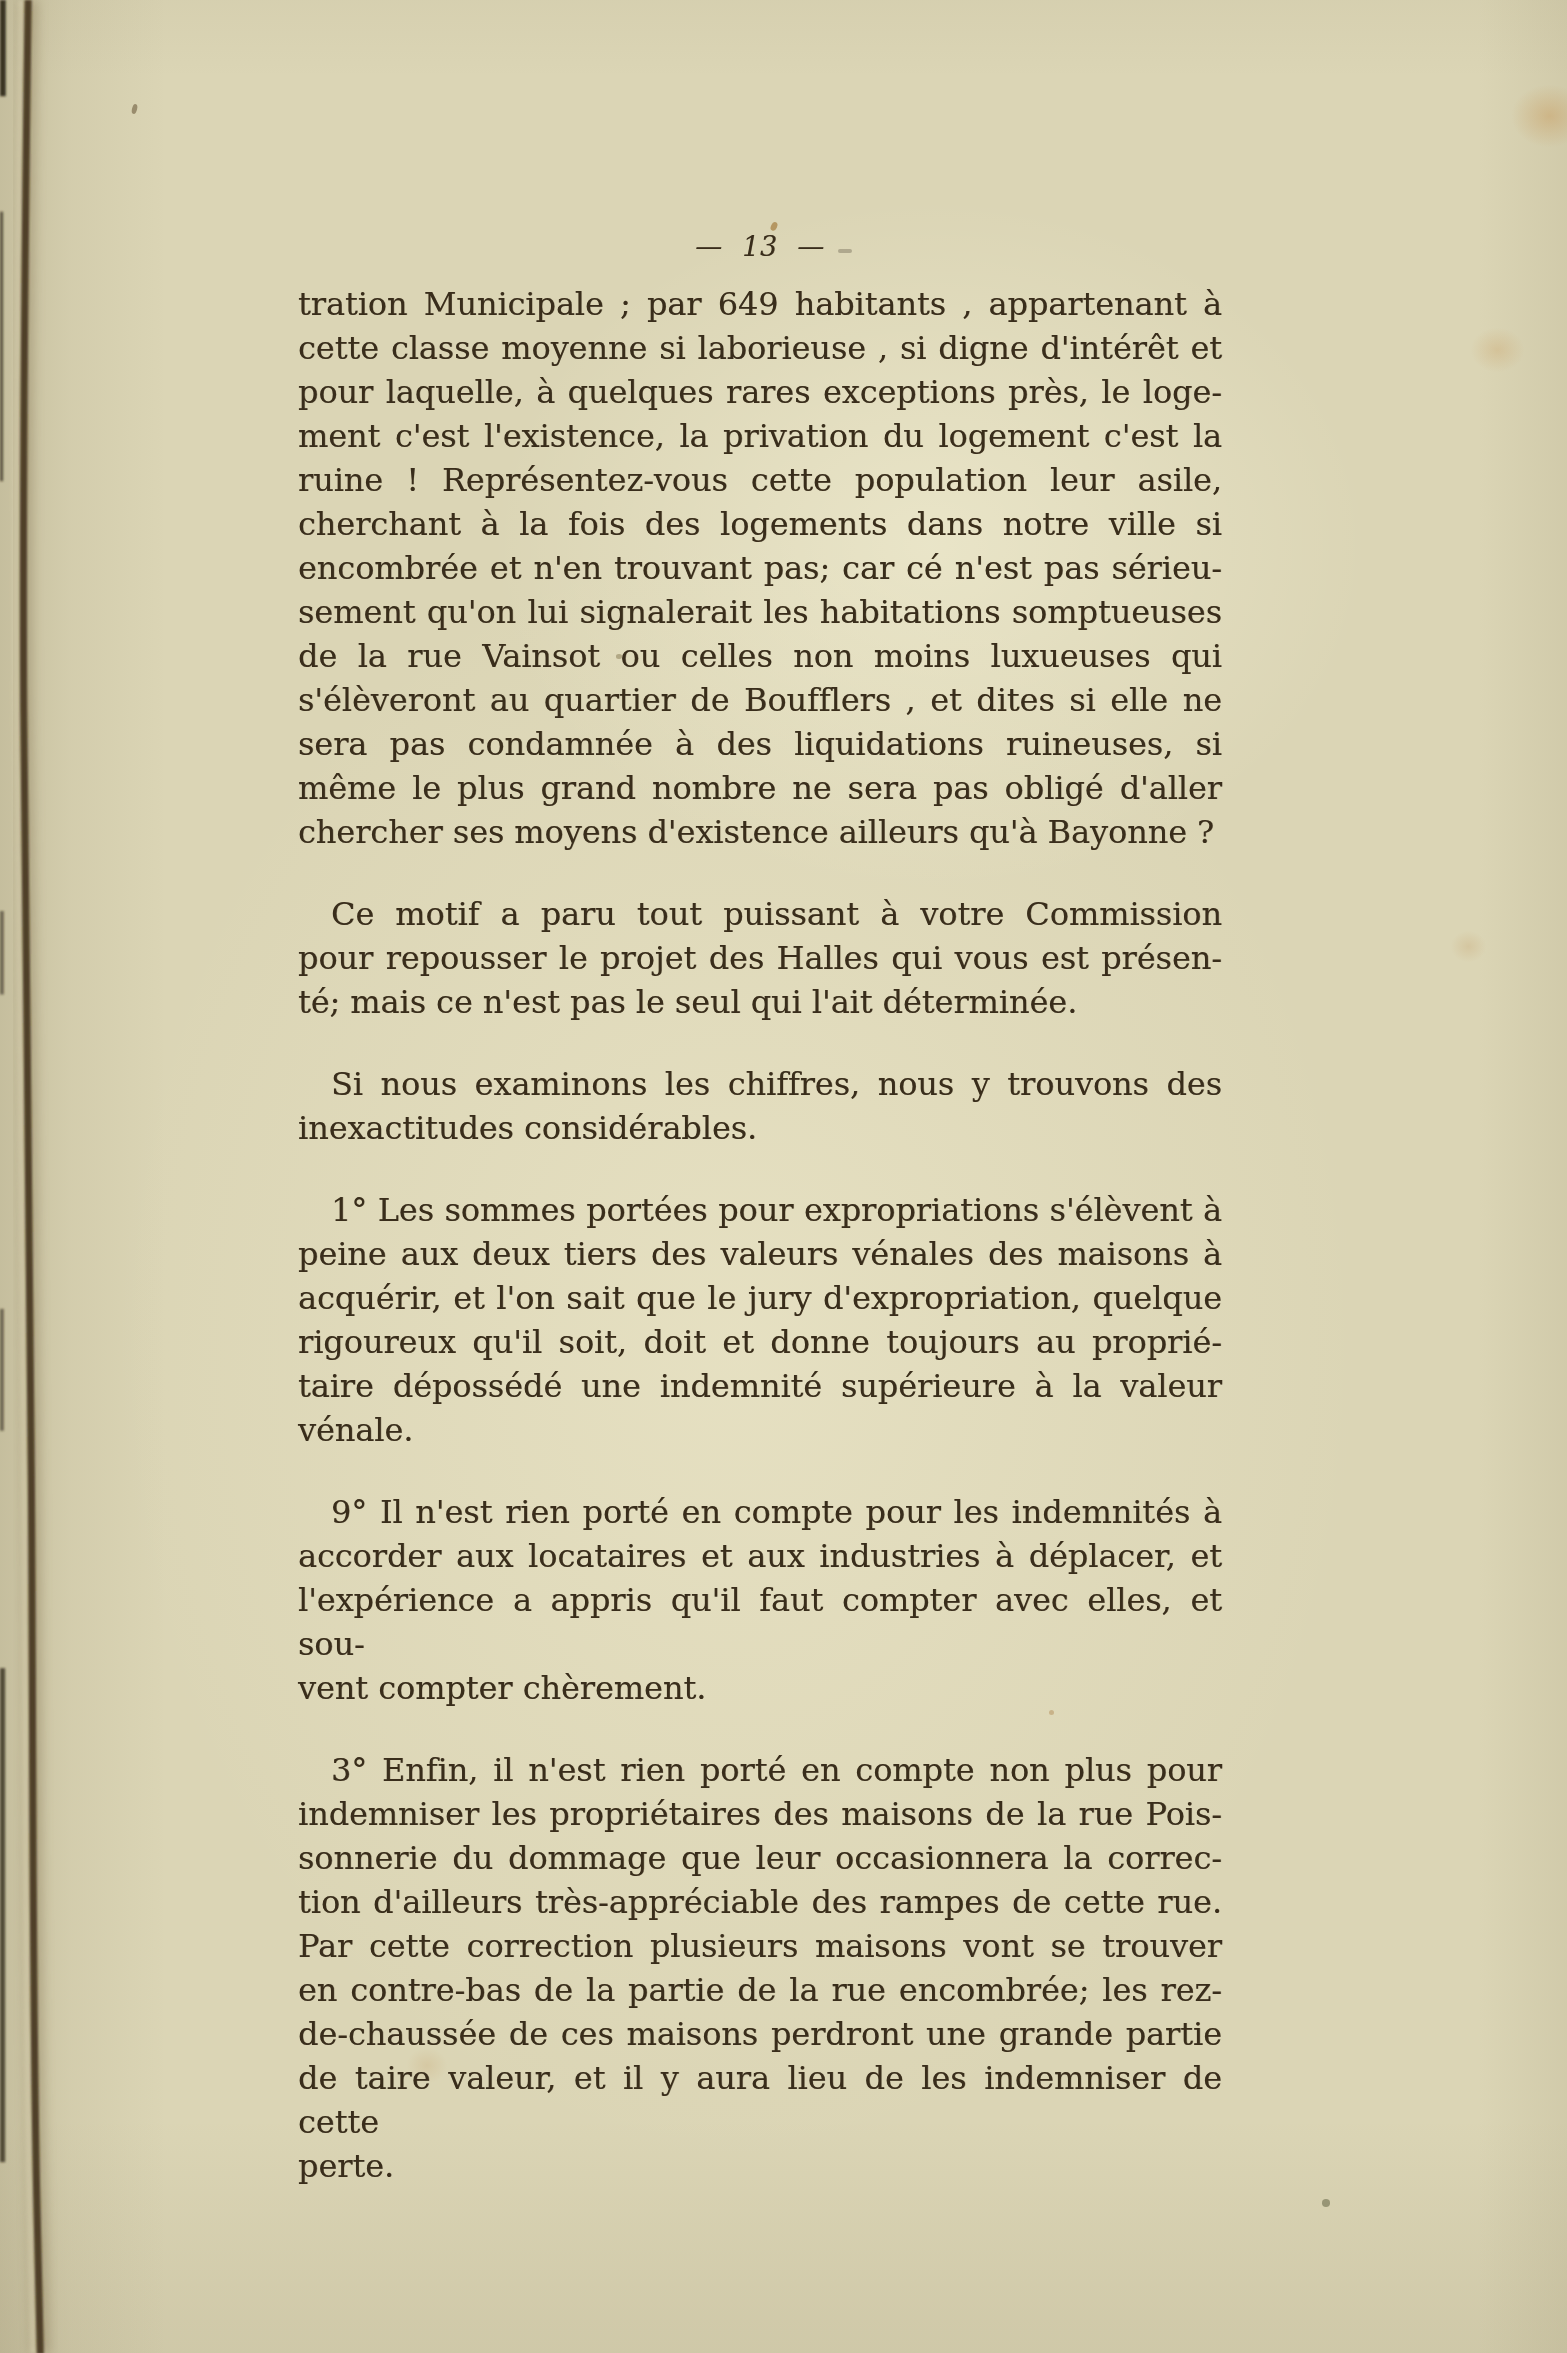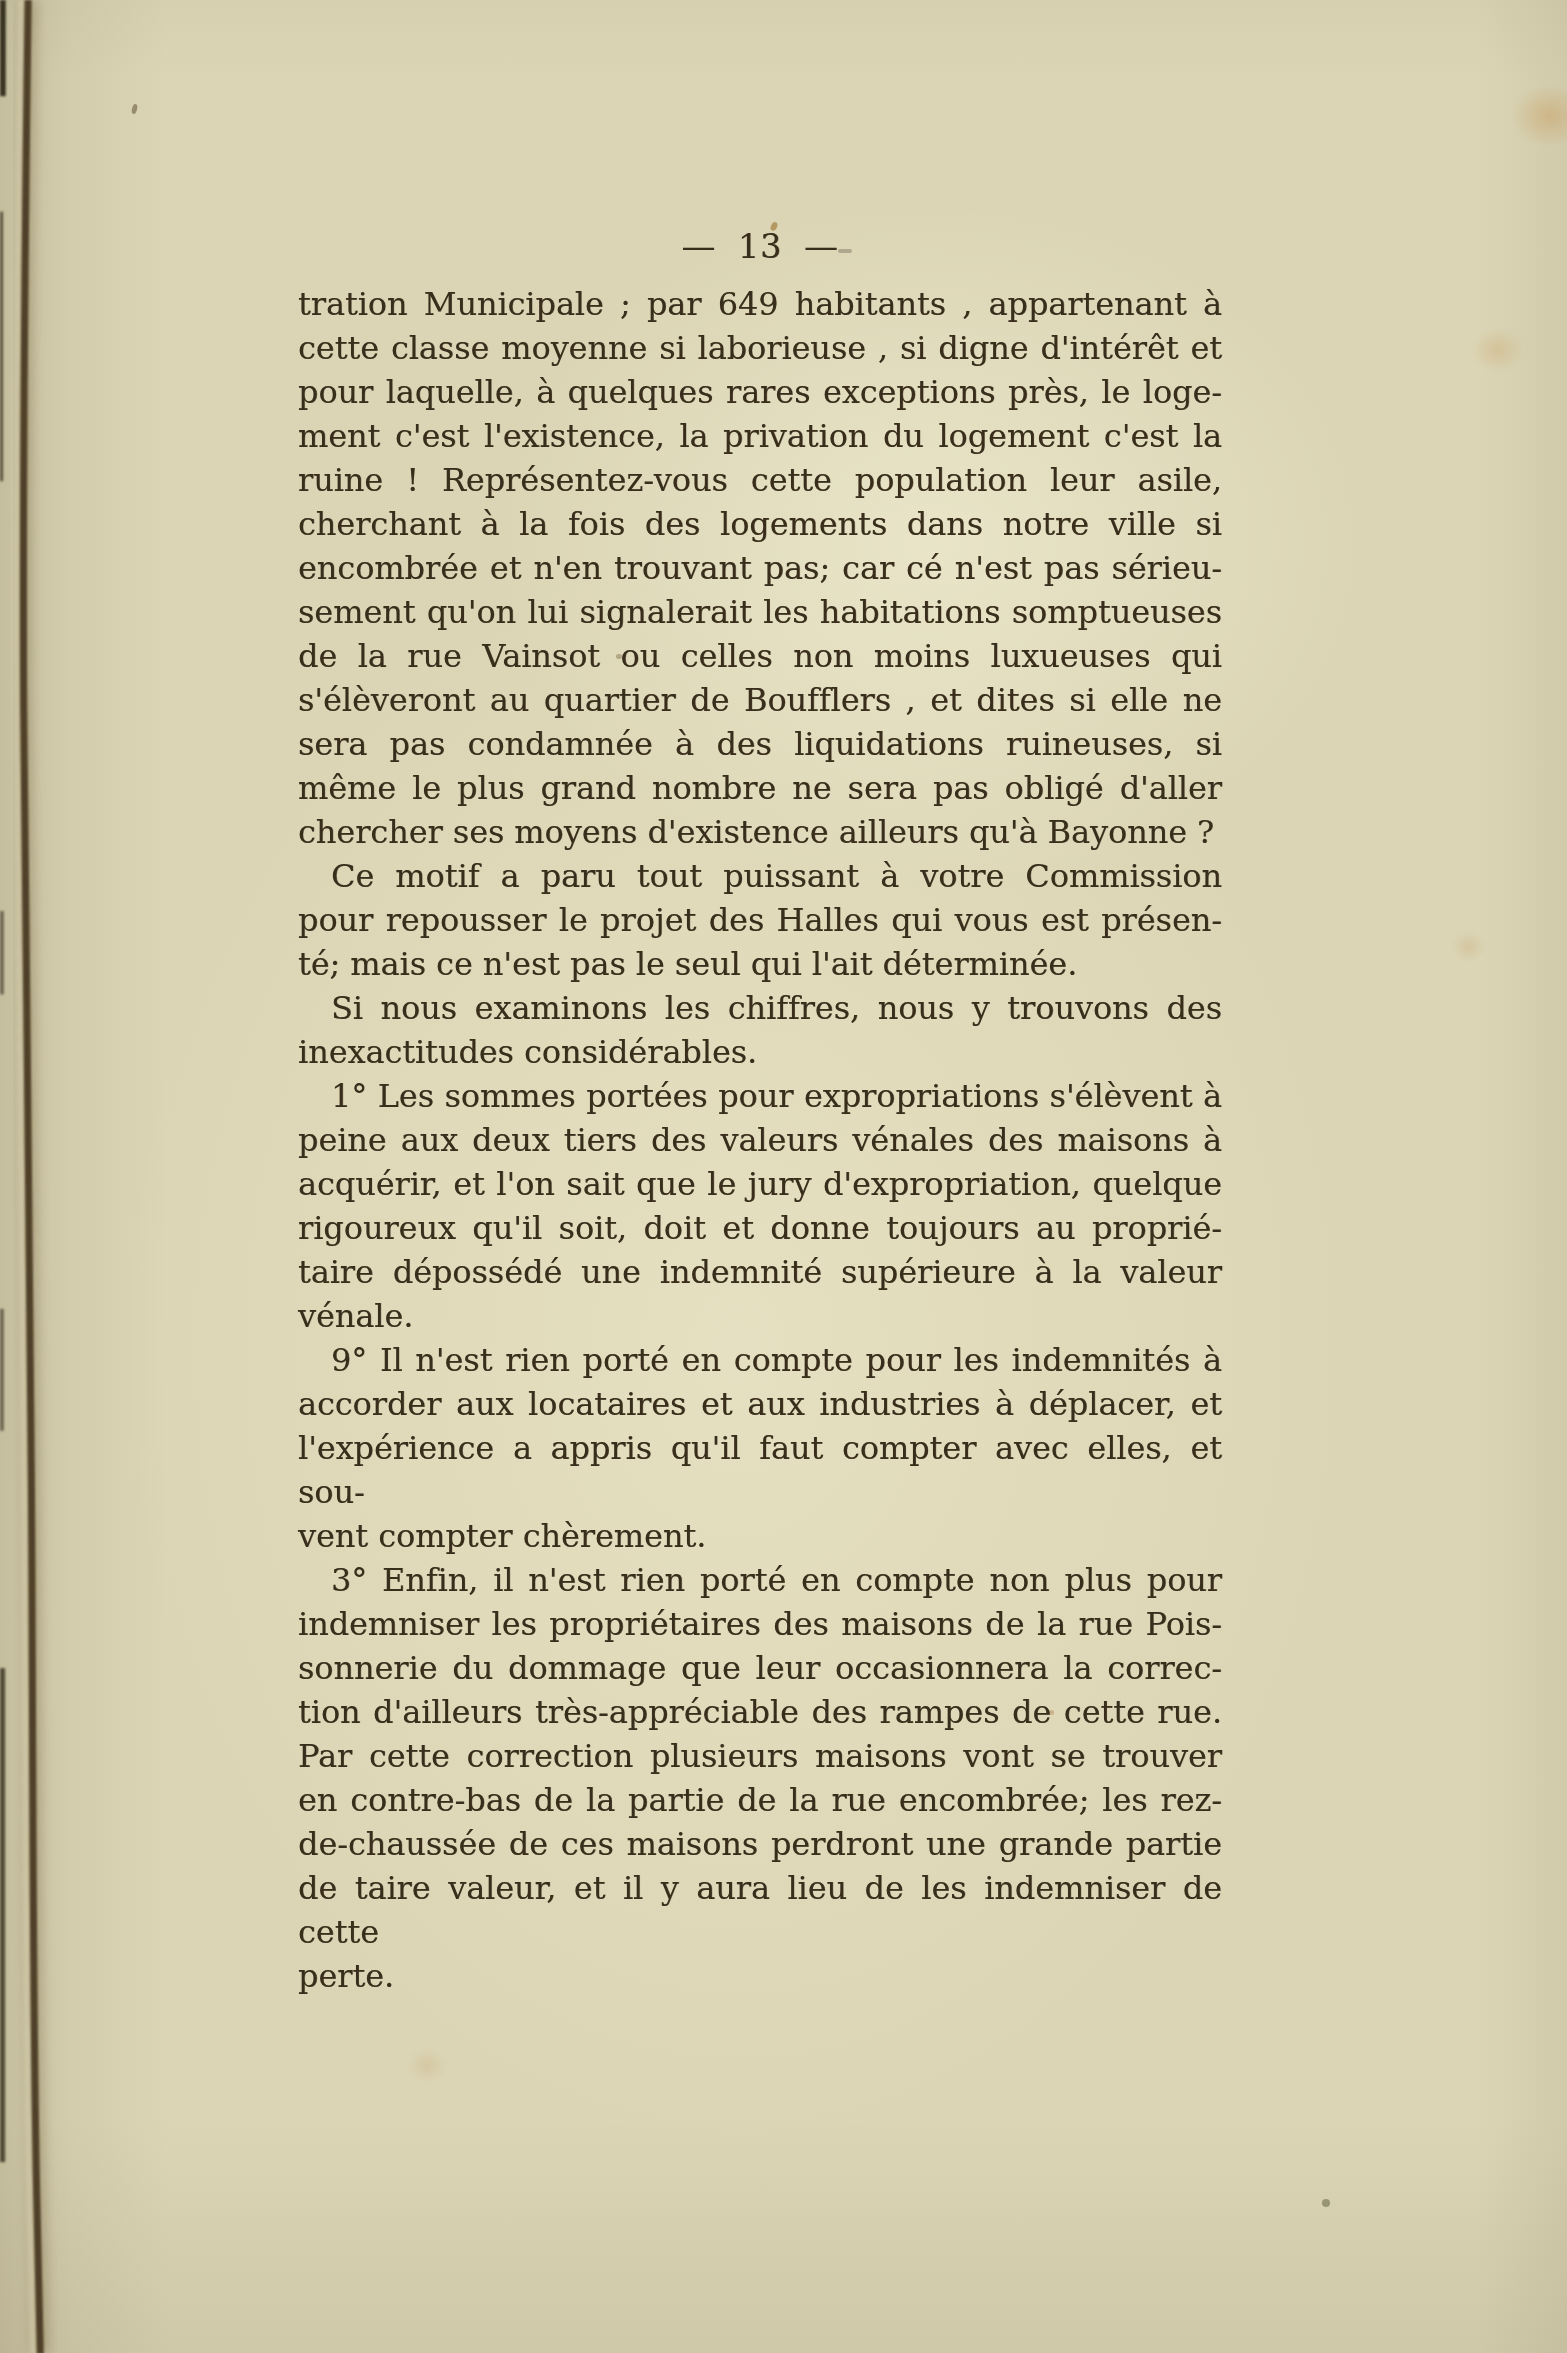--- a/index.html
+++ b/index.html
@@ -13,33 +13,34 @@
       radial-gradient(ellipse 834px 1091px at 738px 1347px, rgba(247,242,214,0.38), rgba(247,242,214,0) 75%),
       linear-gradient(to right, rgba(120,108,74,0.22) 0px, rgba(120,108,74,0.08) 71px, rgba(120,108,74,0) 167px),
       linear-gradient(to left, rgba(120,108,74,0.10) 0px, rgba(120,108,74,0) 90px),
       linear-gradient(to bottom, rgba(120,108,74,0.05) 0px, rgba(120,108,74,0) 77px, rgba(120,108,74,0) 90%, rgba(120,108,74,0.12) 100%);
     font-family:"DejaVu Serif","Liberation Serif",serif;
     color:#392d1b;
   }
   .crease-svg{position:absolute;left:0;top:0;width:96px;height:2354px;}
   .page-number{
     position:absolute;left:298px;top:230px;width:924px;
-    text-align:center;font-size:34px;line-height:33px;
+    text-align:center;font-size:27px;line-height:33px;
     word-spacing:10.3px;letter-spacing:0.6px;
     text-shadow:0.4px 0.4px 0.5px rgba(57,45,27,0.45);
+    font-style:italic;
   }
   .text-block{
     position:absolute;left:298px;top:282px;width:924px;
     font-size:32px;line-height:44px;letter-spacing:-0.1px;
     text-shadow:0.4px 0.4px 0.5px rgba(57,45,27,0.40);
   }
   .paragraph{margin:0;}
   .line{text-align:justify;text-align-last:justify;white-space:normal;}
   .line.plast{text-align-last:left;}
-  .paragraph.indent .line:first-child{text-indent:33px;}
+  .paragraph.indent .line:first-child{text-indent:33px;margin-top:38px;}
   .stain{position:absolute;border-radius:50%;pointer-events:none;}
   .speck{position:absolute;border-radius:50%;pointer-events:none;}
 </style>
 </head>
 <body>
 
 <div class="page">
 
   <svg class="crease-svg" viewBox="0 0 150 3669" preserveAspectRatio="none">
     <defs>

